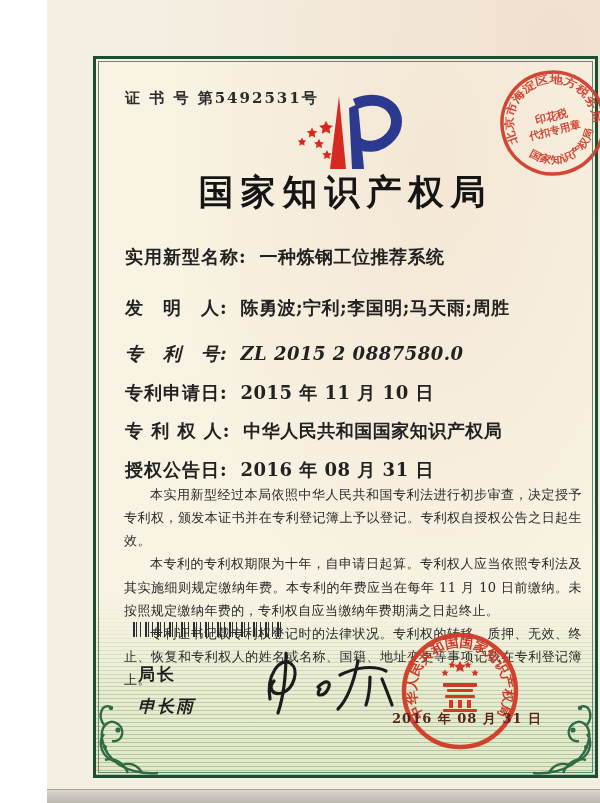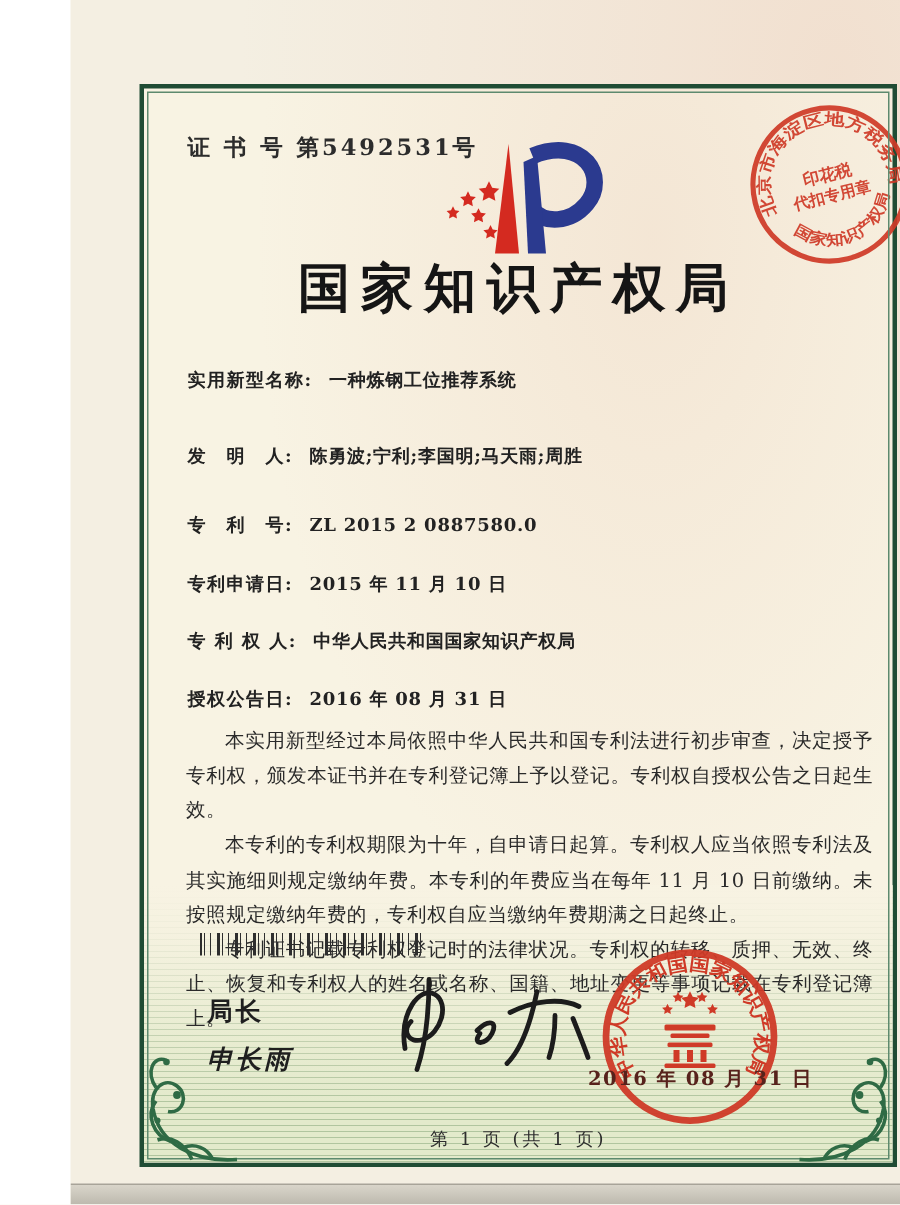--- a/index.html
+++ b/index.html
@@ -34,24 +34,24 @@
       repeating-linear-gradient(180deg, rgba(101,141,92,0.40) 0px, rgba(101,141,92,0.40) 1px, rgba(0,0,0,0) 1px, rgba(0,0,0,0) 4px),
       #e3eacb;
   }
   .certno{position:absolute;left:29px;top:30px;font-size:15px;letter-spacing:2px;color:#2c2c2c;font-weight:600;z-index:2;}
   .logo{position:absolute;left:197px;top:30px;width:130px;height:82px;z-index:2;}
   .title{
     position:absolute;left:0;right:0;top:110px;text-align:center;
     font-size:35px;font-weight:700;color:#151515;letter-spacing:7px;z-index:2;
   }
   .fields{position:absolute;left:29px;top:186px;width:455px;z-index:2;}
-  .frow{position:absolute;left:0;font-size:12px;color:#222;white-space:nowrap;}
+  .frow{position:absolute;left:0;font-size:18px;color:#222;white-space:nowrap;}
   .frow .lbl{font-weight:700;letter-spacing:1px;}
   .frow .val{font-weight:600;margin-left:7px;letter-spacing:0.5px;}
-  .r0{top:0px;}.r1{top:51px;}.r2{top:97px;}.r3{top:136px;}.r4{top:174px;}.r5{top:213px;}
+  .r0{top:0px;}.r1{top:51px;}.r2{top:97px;font-style:italic;}.r3{top:136px;}.r4{top:174px;}.r5{top:213px;}
   .bodytext{
     position:absolute;left:28px;top:424px;width:458px;z-index:2;
     font-size:13px;line-height:1.78;color:#2a2a2a;text-align:justify;font-weight:500;letter-spacing:0.4px;
   }
   .bodytext p{margin:0;text-indent:2em;}
   .barcode{
     position:absolute;left:37px;top:563px;width:149px;height:15px;z-index:2;
     background:
       repeating-linear-gradient(90deg,#2e2e2e 0 2px,rgba(0,0,0,0) 2px 3px,#2e2e2e 3px 4px,rgba(0,0,0,0) 4px 7px,#2e2e2e 7px 8px,rgba(0,0,0,0) 8px 12px);
   }
@@ -177,21 +177,20 @@
         <rect x="-13" y="-2" width="26" height="3" rx="1"></rect>
         <rect x="-15" y="4" width="30" height="3" rx="1"></rect>
         <rect x="-11" y="9" width="4" height="8"></rect>
         <rect x="-2" y="9" width="4" height="8"></rect>
         <rect x="7" y="9" width="4" height="8"></rect>
         <rect x="-17" y="18" width="34" height="3" rx="1"></rect>
       </g>
     </svg>
     <div class="seal-date">2016 年 08 月 31 日</div>
 
-    <div class="pagefoot">第 1 页 (共 1 页)</div>
 
     <svg class="orn orn-l" viewBox="0 0 72 94" aria-hidden="true">
       <g fill="none" stroke="#2f6b45" stroke-width="2.4">
         <path d="M66,88 C38,90 14,78 10,54 C8,40 18,33 26,39 C34,45 30,58 20,56"></path>
         <path d="M22,76 C10,72 5,58 12,49"></path>
         <path d="M36,88 C31,77 22,72 13,75"></path>
         <path d="M12,40 C5,30 10,18 19,22"></path>
         <path d="M50,88 C46,80 38,77 30,80"></path>
       </g>
       <g fill="#2f6b45">

